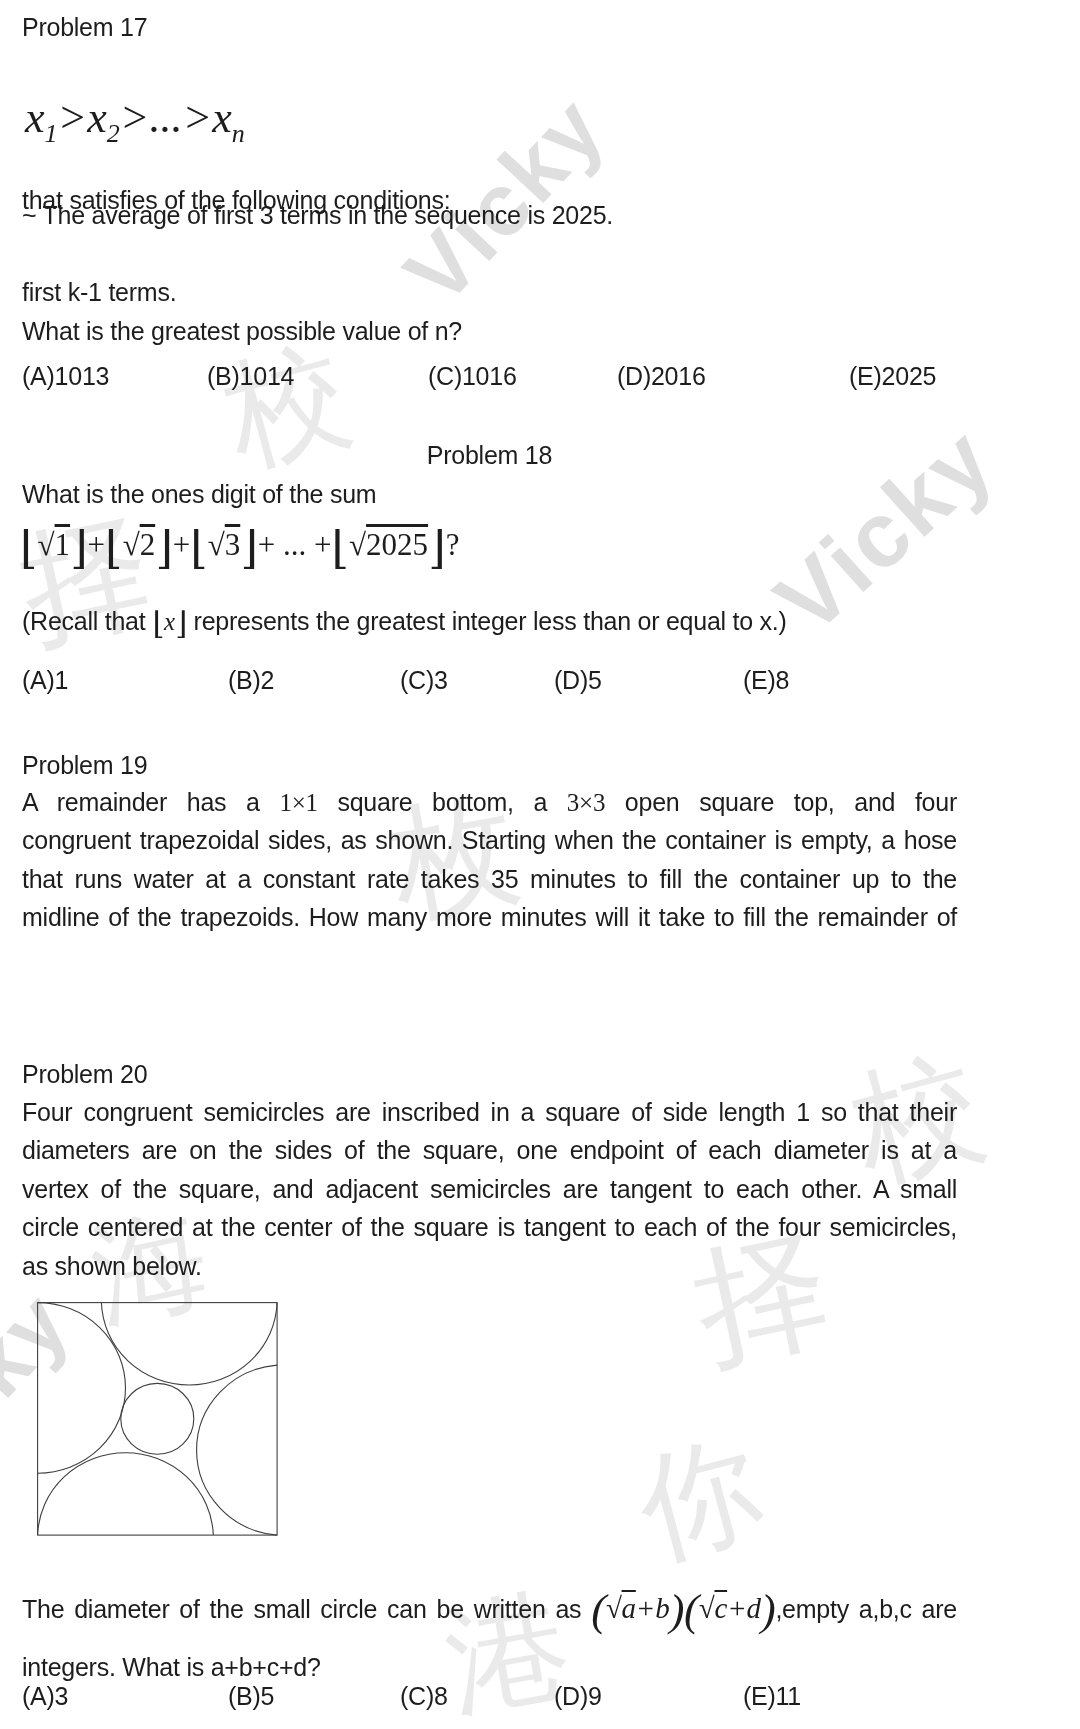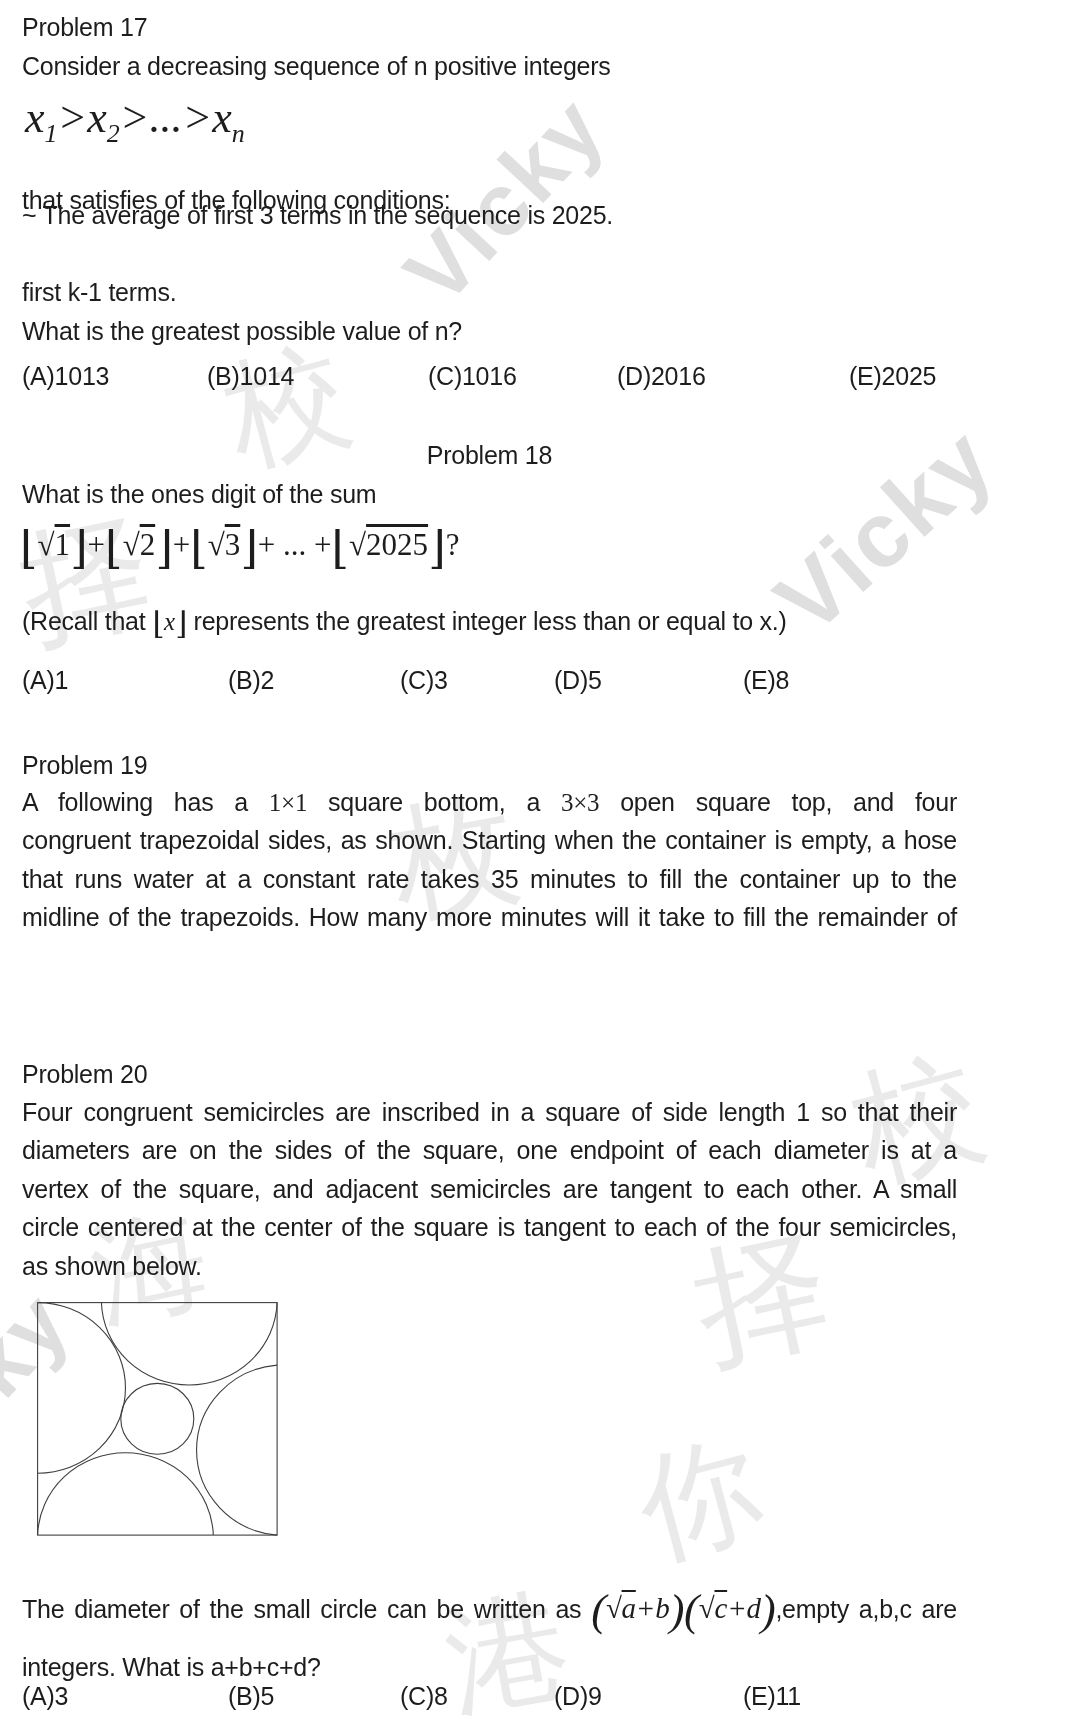--- a/index.html
+++ b/index.html
@@ -136,21 +136,20 @@
   <div class="wc" id="wc1">校</div>
   <div class="wc" id="wc2">择</div>
   <div class="wc" id="wc3">枚</div>
   <div class="wc" id="wc4">海</div>
   <div class="wc" id="wc5">校</div>
   <div class="wc" id="wc6">择</div>
   <div class="wc" id="wc7">你</div>
   <div class="wc" id="wc8">港</div>
 
   <div class="ln" id="p17-title">Problem 17</div>
-  <div class="ln" id="p17-intro">Consider a decreasing sequence of n positive integers</div>
 
   <div id="p17-formula"><span>x</span><sub>1</sub><span>&gt;</span><span>x</span><sub>2</sub><span>&gt;...&gt;</span><span>x</span><sub>n</sub></div>
 
   <div class="ln" id="p17-satisfies">that satisfies of the following conditions:</div>
   <div class="ln" id="p17-cond1">~ The average of first 3 terms in the sequence is 2025.</div>
   <div class="ln" id="p17-cond2c">first k-1 terms.</div>
   <div class="ln" id="p17-question">What is the greatest possible value of n?</div>
 
   <div class="opts" id="opts17">
     <span>(A)1013</span>
@@ -169,21 +168,21 @@
 
   <div class="opts" id="opts18">
     <span>(A)1</span>
     <span>(B)2</span>
     <span>(C)3</span>
     <span>(D)5</span>
     <span>(E)8</span>
   </div>
 
   <div class="ln" id="p19-title">Problem 19</div>
-  <div class="ln just" id="p19-l1"><span>A following has a  </span><span class="mt">1×1</span><span>  square bottom, a  </span><span class="mt">3×3</span><span>  open square top, and four</span></div>
+  <div class="ln just" id="p19-l1"><span>A remainder has a  </span><span class="mt">1×1</span><span>  square bottom, a  </span><span class="mt">3×3</span><span>  open square top, and four</span></div>
   <div class="ln just" id="p19-l2">congruent trapezoidal sides, as shown. Starting when the container is empty, a hose</div>
   <div class="ln just" id="p19-l3">that runs water at a constant rate takes 35 minutes to fill the container up to the</div>
   <div class="ln just" id="p19-l4">midline of the trapezoids. How many more minutes will it take to fill the remainder of</div>
 
 
   <div class="ln" id="p20-title">Problem 20</div>
   <div class="ln just" id="p20-l1">Four congruent semicircles are inscribed in a square of side length 1 so that their</div>
   <div class="ln just" id="p20-l2">diameters are on the sides of the square, one endpoint of each diameter is at a</div>
   <div class="ln just" id="p20-l3">vertex of the square, and adjacent semicircles are tangent to each other. A small</div>
   <div class="ln just" id="p20-l4">circle centered at the center of the square is tangent to each of the four semicircles,</div>

